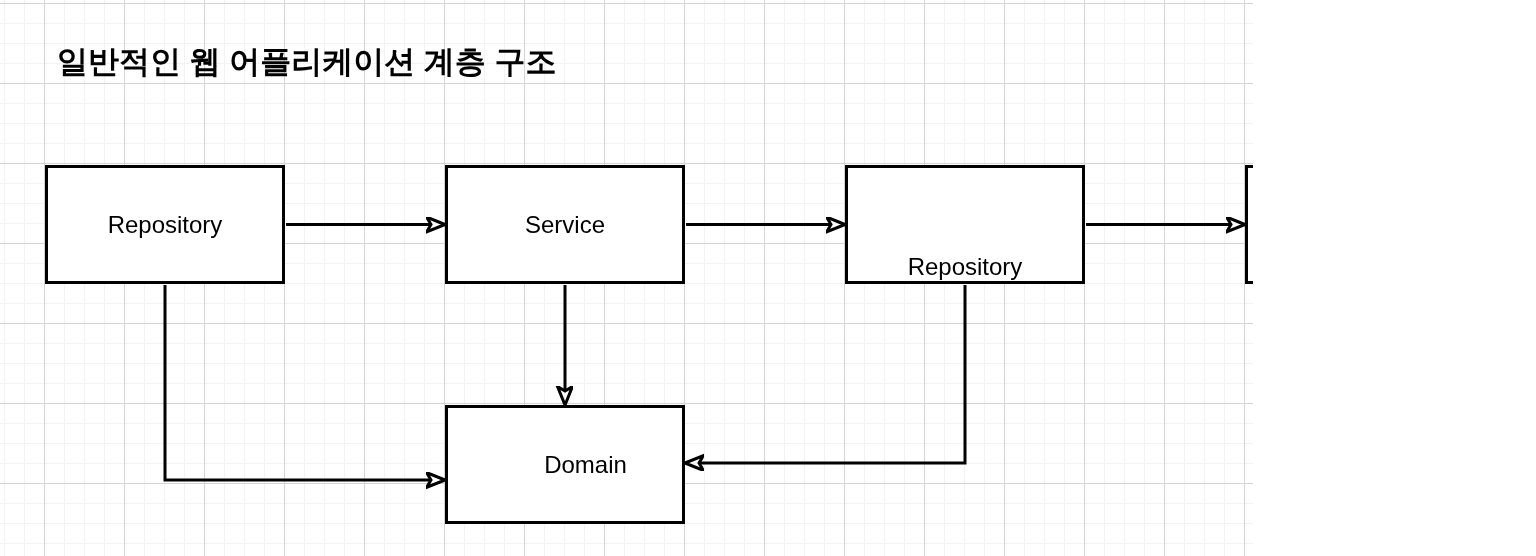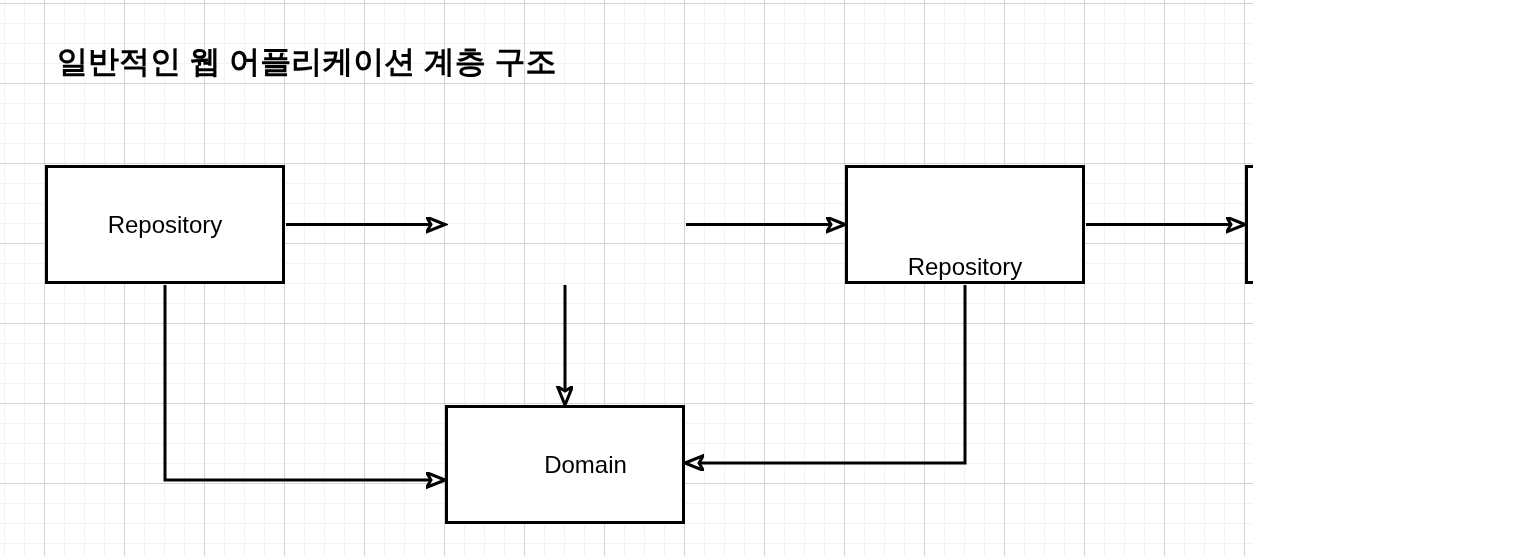--- a/index.html
+++ b/index.html
@@ -82,20 +82,23 @@
     <path d="M1086,224.5 H1231" marker-end="url(#arrow)"></path>
     <path d="M565,285 V391" marker-end="url(#arrow)"></path>
     <path d="M165,285 V480 H431" marker-end="url(#arrow)"></path>
     <path d="M965,285 V463 H699" marker-end="url(#arrow)"></path>
   </svg>
 
   <div class="node pos-controller">
     <span class="node-label">Repository</span>
   </div>
 
+  <div class="node pos-service">
+    <span class="node-label">Service</span>
+  </div>
 
   <div class="node pos-repository">
     <span class="node-label">Repository</span>
   </div>
 
   <div class="node pos-db">
     <span class="node-label">DB</span>
   </div>
 
   <div class="node pos-domain">

